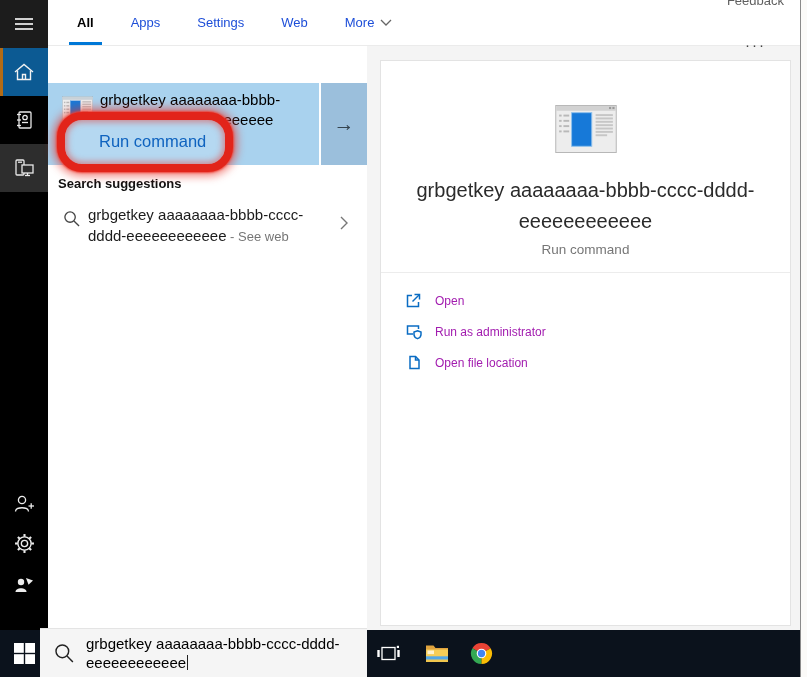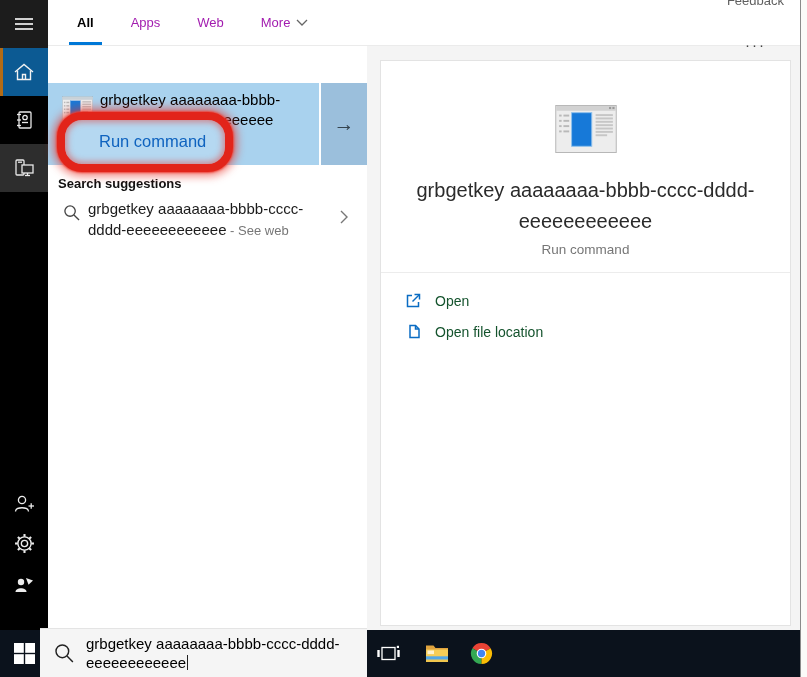--- a/index.html
+++ b/index.html
@@ -13,60 +13,60 @@
   .sb-home{top:48px;background:#0c5a93;}
   .home-accent{position:absolute;left:0;top:0;width:3px;height:48px;background:#b36b15;}
   .sb-notebook{top:96px;background:#000;}
   .sb-devices{top:144px;background:#2d2d2d;}
   .sb-account{top:484px;height:40px;}
   .sb-settings{top:523px;height:40px;}
   .sb-feedback{top:565px;height:40px;}
 
   
   .topbar{position:absolute;left:48px;top:0;width:752px;height:46px;background:#fff;border-bottom:1px solid #ebebeb;display:flex;align-items:center;padding:0 16px 0 24px;gap:27px;z-index:4;}
-  .tab{font-size:13px;color:#a21caf;position:relative;height:45px;display:flex;align-items:center;gap:6px;padding:0 5px;cursor:pointer;white-space:nowrap;}
+  .tab{font-size:13px;color:#1d4ed8;position:relative;height:45px;display:flex;align-items:center;gap:6px;padding:0 5px;cursor:pointer;white-space:nowrap;}
   .tab.active{color:#000;font-weight:700;}
   .tab.active::after{content:"";position:absolute;left:-3px;right:-3px;bottom:0;height:3px;background:#0078d7;}
   .topbar-right{margin-left:auto;display:flex;align-items:center;gap:28px;flex-direction:column;}
   .feedback-link{font-size:13px;color:#5f5f5f;cursor:pointer;}
   .more-options{font-size:15px;color:#444;letter-spacing:2px;cursor:pointer;}
 
   
   .left-panel{position:absolute;left:48px;top:46px;width:319px;height:582px;background:#fff;z-index:3;}
   .section-header{position:absolute;font-size:13px;font-weight:700;color:#111;}
   .bm-header{left:10px;top:11px;margin-top:36px;}
   .bm-row{position:absolute;left:0;top:37px;width:271px;height:82px;background:#a9d2ee;cursor:pointer;}
   .bm-icon{position:absolute;left:14px;top:13px;}
   .bm-title{position:absolute;left:52px;top:7px;width:200px;font-size:15px;line-height:20px;color:#000;}
   .bm-sub{position:absolute;left:52px;top:52px;font-size:13px;color:#33516b;}
   .bm-arrow{position:absolute;left:273px;top:37px;width:46px;height:82px;background:#9bbfdc;display:flex;align-items:center;justify-content:center;font-size:21px;color:#35444f;cursor:pointer;}
 
   .sugg-header{left:10px;top:130px;}
-  .sugg-row{position:absolute;left:0;top:147px;width:319px;height:64px;cursor:pointer;text-decoration:underline;}
+  .sugg-row{position:absolute;left:0;top:153px;width:319px;height:64px;cursor:pointer;text-decoration:underline;}
   .sugg-icon{position:absolute;left:15px;top:11px;}
   .sugg-text{position:absolute;left:40px;top:5px;width:250px;font-size:15px;line-height:21px;color:#1b1b1b;}
   .sugg-suffix{font-size:13px;color:#767676;}
   .sugg-chevron{position:absolute;right:18px;top:16px;}
 
   
   .annotation{position:absolute;left:57px;top:112px;width:176px;height:60px;border:8px solid #e2241a;border-radius:25px;background:#b5d8f1;
     box-shadow:0 0 9px 4px rgba(233,48,38,.6), 0 0 2px 1px rgba(240,80,70,.9), inset 0 0 6px 2px rgba(233,48,38,.5);
     z-index:6;}
   .annotation-label{display:block;padding-left:34px;line-height:43px;font-size:16.5px;color:#0f63bf;white-space:nowrap;}
 
   
   .right-panel{position:absolute;left:367px;top:46px;width:433px;height:584px;background:#f4f4f4;z-index:2;}
   .preview-card{position:absolute;left:13px;top:14px;width:411px;height:566px;background:#fff;border:1px solid #e3e3e3;}
   .card-icon{display:block;margin:44px auto 0;}
   .card-title{margin:22px auto 0;width:352px;text-align:center;font-size:20px;line-height:31px;color:#2b2b2b;}
   .card-sub{margin-top:5px;text-align:center;font-size:13.5px;color:#767676;}
   .card-divider{position:absolute;left:0;right:0;top:211px;height:1px;background:#ececec;}
   .actions{position:absolute;left:0;top:224px;width:100%;}
   .action{display:flex;align-items:center;gap:13px;padding:7px 24px;cursor:pointer;}
-  .action-label{font-size:14px;color:#14532d;}
+  .action-label{font-size:12px;color:#a21caf;}
 
   
   .searchbox{position:absolute;left:40px;top:628px;width:327px;height:49px;background:#f5f5f5;border-top:1px solid #e4e4e4;z-index:7;cursor:text;}
   .searchbox-mag{position:absolute;left:14px;top:14px;}
   .search-text{position:absolute;left:46px;top:5px;width:272px;font-size:15px;line-height:19px;color:#000;}
   .caret{display:inline-block;width:1px;height:15px;background:#222;vertical-align:-2px;margin-left:1px;}
 
   
   .taskbar{position:absolute;left:0;top:630px;width:800px;height:47px;background:#0b121c;z-index:6;}
   .tb-btn{position:absolute;top:0;height:47px;width:46px;display:flex;align-items:center;justify-content:center;cursor:pointer;}
@@ -150,20 +150,23 @@
         </svg>
     </div>
   </div>
 
   <div class="topbar">
     <div class="tab active">
         <span>All</span>
       </div>
     <div class="tab">
         <span>Apps</span>
+      </div>
+    <div class="tab">
+        <span>Settings</span>
       </div>
     <div class="tab">
         <span>Web</span>
       </div>
     <div class="tab">
       <span>More</span>
       <svg width="12" height="7" viewBox="0 0 12 7" fill="none" stroke="#666" stroke-width="1.3">
           <path d="M1 1 L6 6 L11 1"></path>
         </svg>
     </div>
@@ -258,20 +261,27 @@
         <div class="action">
           <svg width="17" height="17" viewBox="0 0 17 17" fill="none" stroke="#0a6cc3" stroke-width="1.5">
               <path d="M7 3.5 H2.5 V14.5 H13.5 V10"></path>
               <path d="M9.5 2.5 H14.5 V7.5"></path>
               <path d="M14 3 L7.5 9.5"></path>
             </svg>
           <span class="action-label">Open</span>
         </div>
         <div class="action">
           <svg width="17" height="17" viewBox="0 0 17 17" fill="none" stroke="#0a6cc3" stroke-width="1.5">
+              <path d="M13.5 6 V3 H2.5 V11 H8"></path>
+              <path d="M12.5 7.8 L16 9 V11.4 C16 13.5 14.4 14.9 12.5 15.6 C10.6 14.9 9 13.5 9 11.4 V9 Z"></path>
+            </svg>
+          <span class="action-label">Run as administrator</span>
+        </div>
+        <div class="action">
+          <svg width="17" height="17" viewBox="0 0 17 17" fill="none" stroke="#0a6cc3" stroke-width="1.5">
               <path d="M5 2.5 H10.5 L14 6 V14.5 H5 Z"></path>
               <path d="M10.5 2.5 V6 H14"></path>
             </svg>
           <span class="action-label">Open file location</span>
         </div>
       </div>
     </div>
   </div>
 
   <div class="searchbox">

